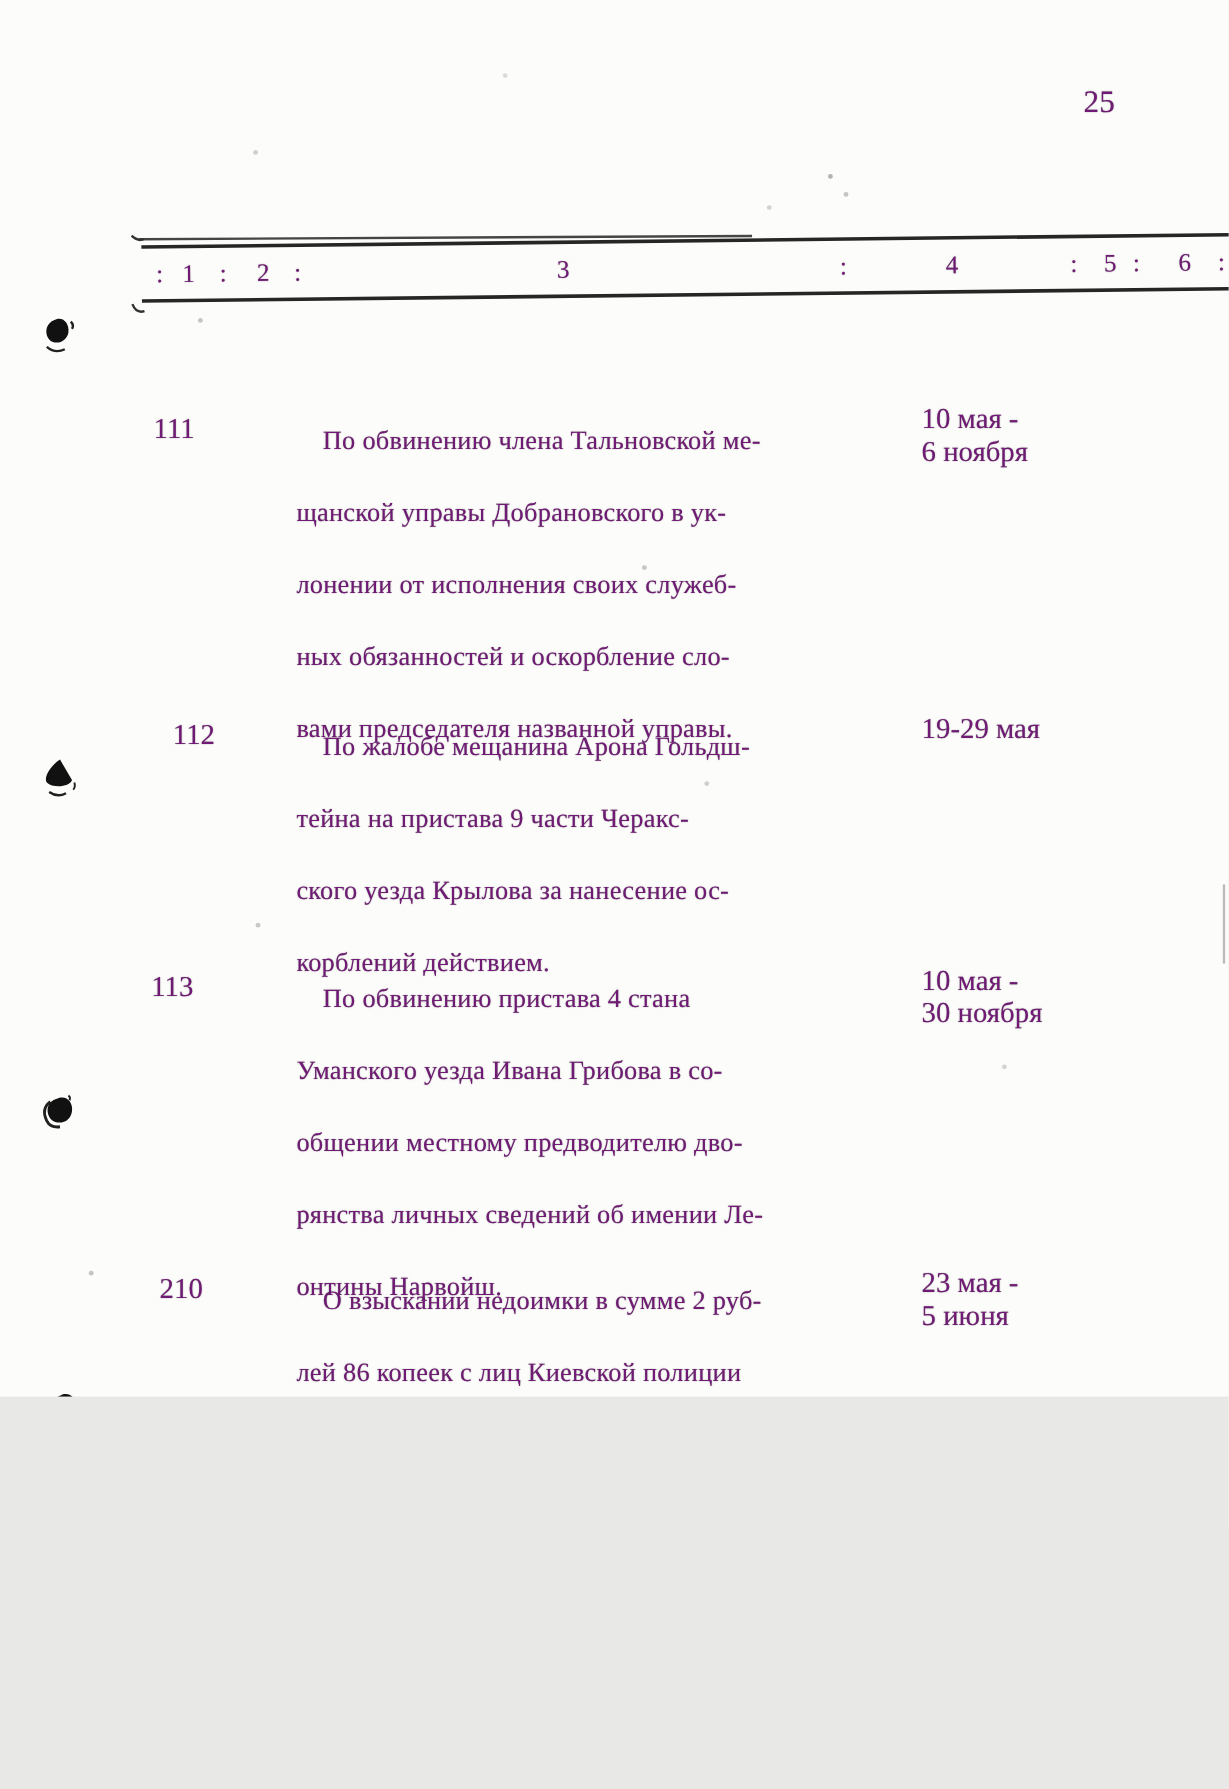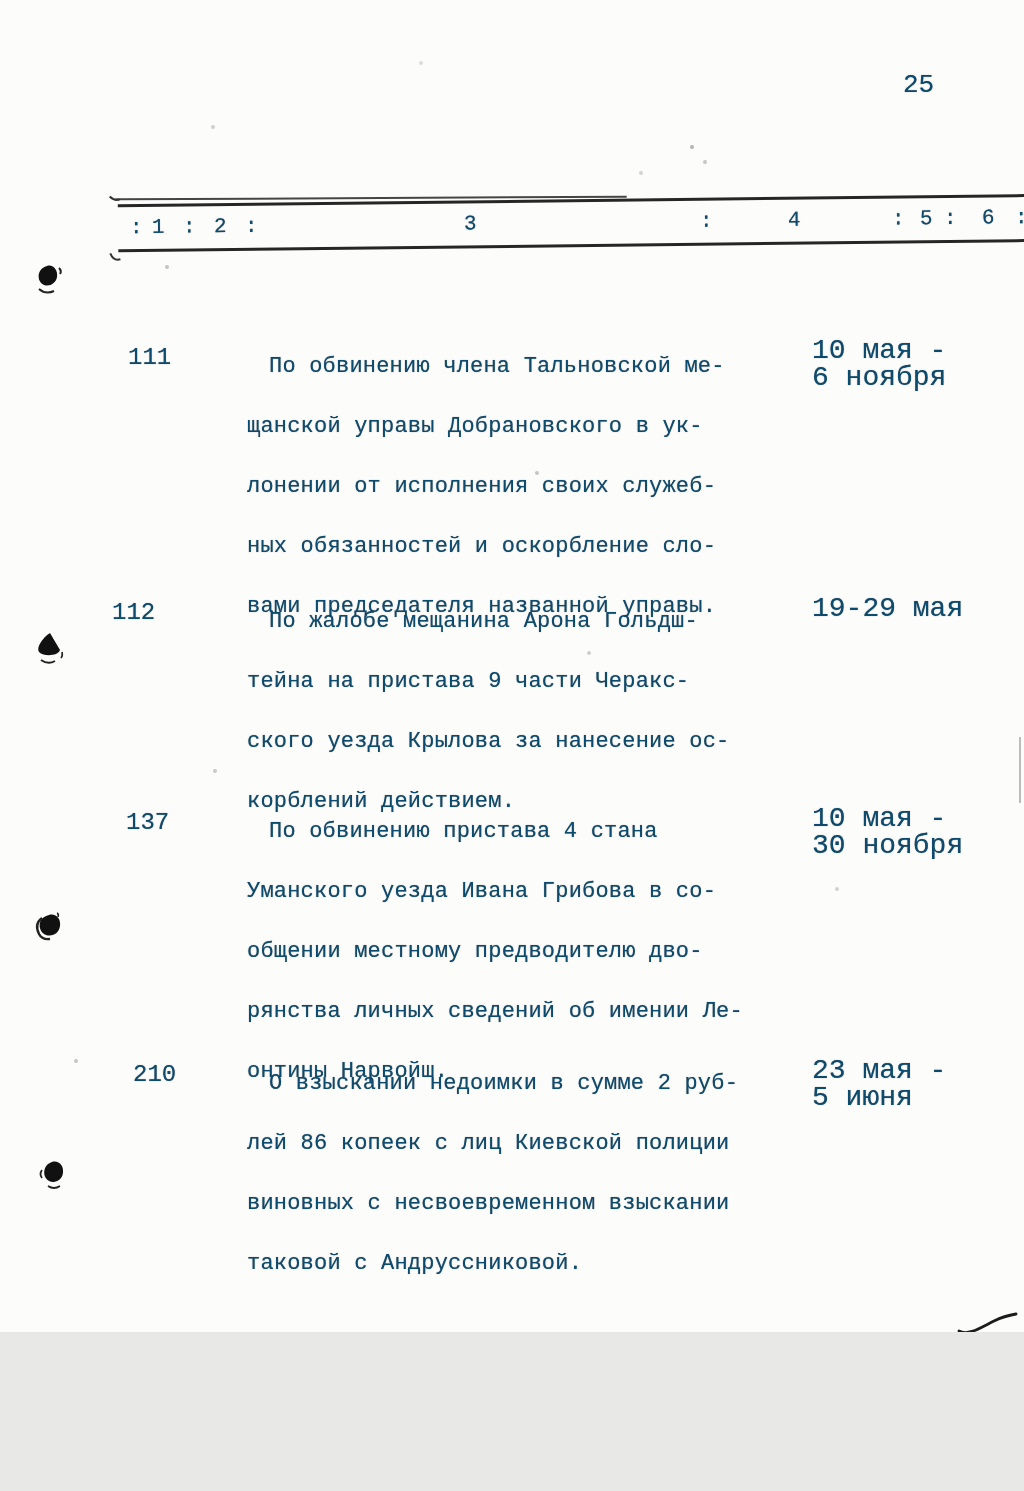--- a/index.html
+++ b/index.html
@@ -1,20 +1,20 @@
 <!DOCTYPE html>
 <html><head>
 <meta charset="utf-8">
 <style>
   html,body { margin:0; padding:0; background:#e8e8e6; }
   .page {
-    position:relative; width:1024px; height:1332px;
+    position:relative; width:1024px; height:1164px;
     background:#fcfcfa;
-    font-family:Liberation Mono, monospace;
-    color:#0c4a6e; overflow:hidden;
+    font-family:Liberation Serif, serif;
+    color:#701a75; overflow:hidden;
   }
   .ink { text-shadow:0 0 1px rgba(25,25,25,.55); }
 
   .page-number { position:absolute; left:903px; top:70px; font-size:26px; }
 
   
   .tbl-header {
     position:absolute; left:118px; top:194px; width:912px; height:42px;
     border-top:3px solid #262626; border-bottom:3px solid #262626;
     transform:rotate(-0.65deg); transform-origin:100% 50%;
@@ -27,22 +27,22 @@
   .hook { position:absolute; stroke:#333; fill:none; stroke-width:2; }
 
   .entry { position:absolute; left:0; width:1024px; }
   .entry .num   { position:absolute; top:0; font-size:24px; line-height:42px; }
   .entry .desc  {
     position:absolute; left:247px; top:0; width:560px;
     font-size:22px; line-height:60px; letter-spacing:.2px;
     white-space:pre-line; text-indent:22px;
   }
   .entry .dates {
-    position:absolute; left:812px; top:3px; width:200px;
-    font-size:28px; line-height:27px; white-space:pre-line;
+    position:absolute; left:768px; top:3px; width:200px;
+    font-size:24px; line-height:27px; white-space:pre-line;
   }
 
   .blot { position:absolute; }
 
   .swoosh { position:absolute; left:956px; top:1308px; }
 
   .edge-line {
     position:absolute; left:1019px; top:737px; width:2px; height:66px;
     background:#9a9a98; opacity:.65;
   }
@@ -100,30 +100,30 @@
     <div class="desc ink">По обвинению члена Тальновской ме-
 щанской управы Добрановского в ук-
 лонении от исполнения своих служеб-
 ных обязанностей и оскорбление сло-
 вами председателя названной управы.</div>
     <div class="dates ink" style="top:0">10 мая -
 6 ноября</div>
   </section>
 
   <section class="entry" style="top:592px">
-    <div class="num ink" style="left:112px">112</div>
+    <div class="num ink" style="left:144px">112</div>
     <div class="desc ink">По жалобе мещанина Арона Гольдш-
 тейна на пристава 9 части Черакс-
 ского уезда Крылова за нанесение ос-
 корблений действием.</div>
     <div class="dates ink">19-29 мая</div>
   </section>
 
   <section class="entry" style="top:802px">
-    <div class="num ink" style="left:126px">137</div>
+    <div class="num ink" style="left:126px">113</div>
     <div class="desc ink">По обвинению пристава 4 стана
 Уманского уезда Ивана Грибова в со-
 общении местному предводителю дво-
 рянства личных сведений об имении Ле-
 онтины Нарвойш.</div>
     <div class="dates ink">10 мая -
 30 ноября</div>
   </section>
 
   <section class="entry" style="top:1054px">

